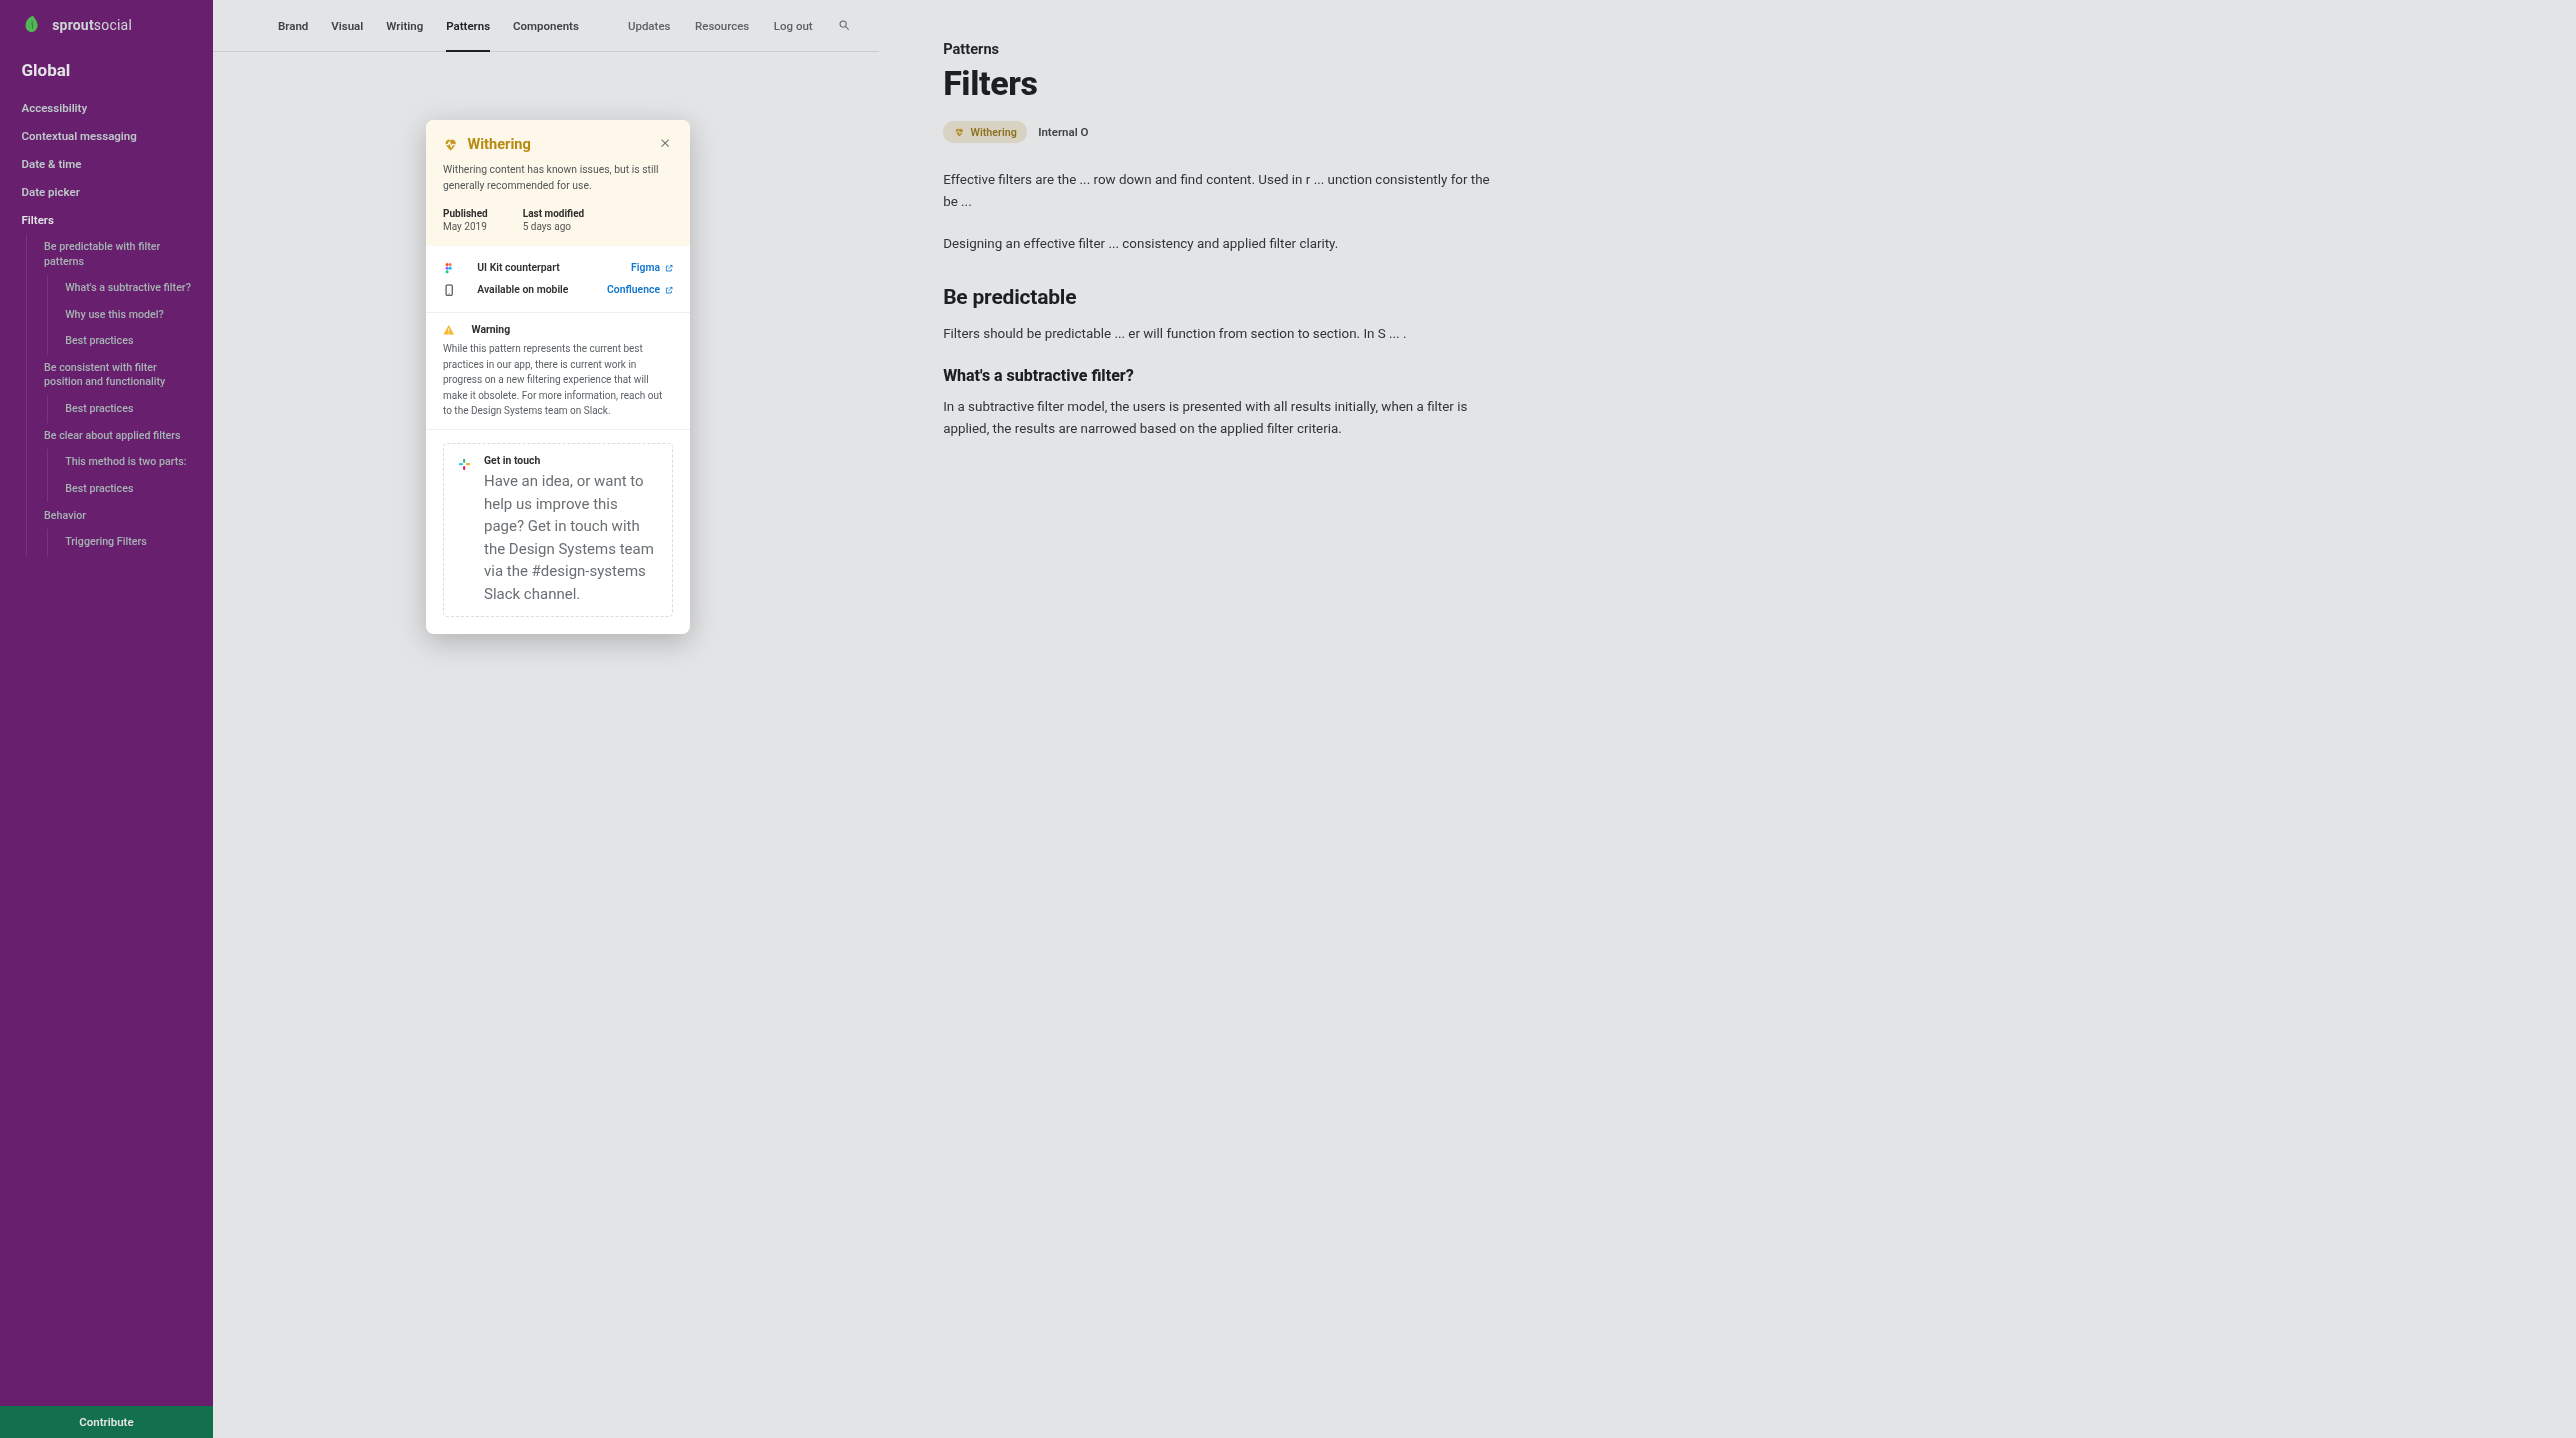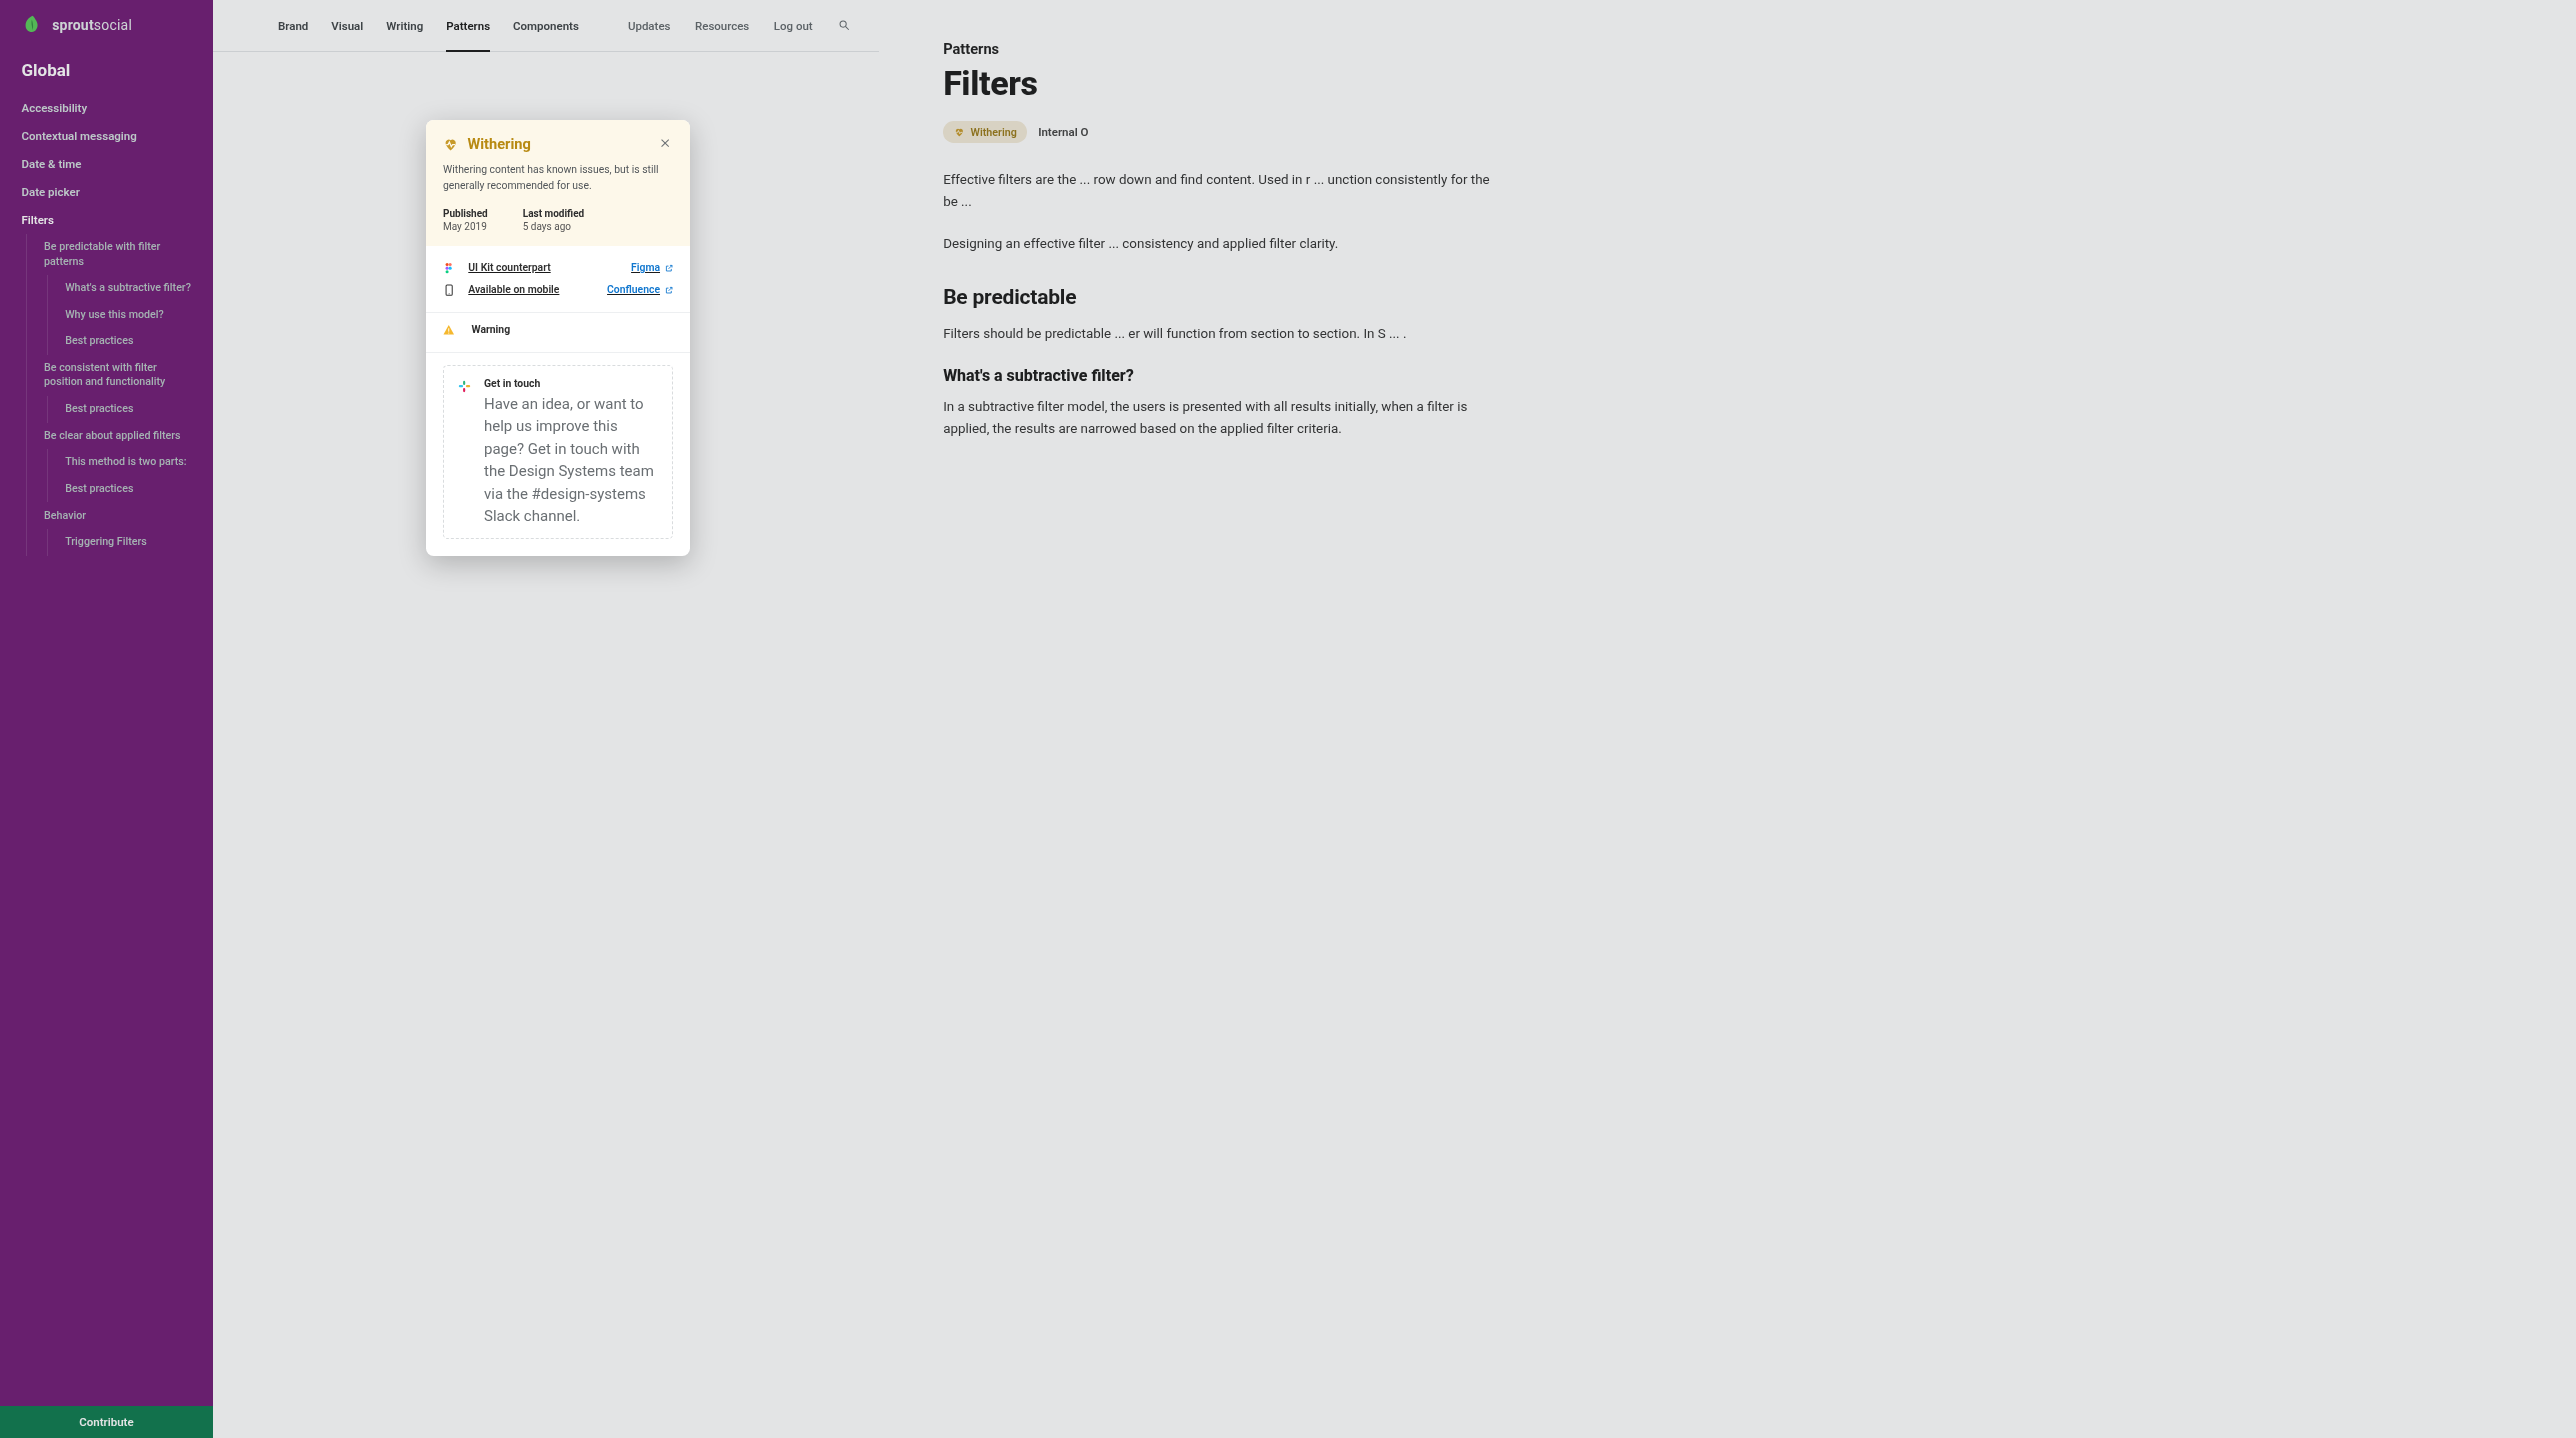--- a/index.html
+++ b/index.html
@@ -57,21 +57,21 @@
   .pop-title-row { display: flex; align-items: center; gap: 9.2px; margin-bottom: 9.2px; }
   .pop-title { font-size: 14.6px; font-weight: 700; color: #b88a12; flex: 1; }
   .pop-close { width: 14px; height: 14px; color: #6a6f73; cursor: pointer; }
   .pop-desc { font-size: 10.4px; line-height: 1.5; color: #51565a; margin-bottom: 14px; }
   .pop-meta-row { display: flex; gap: 35px; }
   .pop-meta-label { font-size: 10px; font-weight: 700; color: #2e2e2e; margin-bottom: 2.3px; }
   .pop-meta-val { font-size: 10px; color: #555; }
 
   .pop-section { padding: 10.7px 17px; border-bottom: 0.8px solid #edeff1; }
   .pop-section:last-of-type { border-bottom: none; }
-  .pop-row { display: flex; align-items: center; gap: 13px; padding: 4.6px 0; text-decoration: underline; }
+  .pop-row { display: flex; align-items: center; gap: 22px; padding: 4.6px 0; }
   .pop-row-icon { width: 12.3px; height: 12.3px; flex-shrink: 0; }
   .pop-row-label { font-size: 10.4px; font-weight: 600; color: #2f2f2f; flex: 1; }
   .pop-row-link { font-size: 10.4px; font-weight: 600; color: #1177cf; display: inline-flex; align-items: center; gap: 4.6px; cursor: pointer; }
   .ext-icon { width: 8.4px; height: 8.4px; }
 
   .warn-title-row { display: flex; align-items: center; gap: 17px; margin-bottom: 4.6px; }
   .warn-title { font-size: 10.4px; font-weight: 700; color: #2f2f2f; }
   .warn-body { font-size: 10px; line-height: 1.55; color: #5a5f63; }
 
   .pop-footer { padding: 12.3px 17px 17px; }
@@ -245,20 +245,21 @@
 
   <div class="pop-section">
     <div class="warn-title-row">
       <svg width="11.5" height="11.5" viewBox="0 0 24 24">
           <path fill="#f5b82e" d="M12 2L1 22h22L12 2z"></path>
           <rect x="11" y="9" width="2" height="7" fill="#fff"></rect>
           <rect x="11" y="18" width="2" height="2" fill="#fff"></rect>
         </svg>
       <span class="warn-title">Warning</span>
     </div>
+    <p class="warn-body">While this pattern represents the current best practices in our app, there is current work in progress on a new filtering experience that will make it obsolete. For more information, reach out to the Design Systems team on Slack.</p>
   </div>
 
   <div class="pop-footer">
     <div class="touch-box">
       <svg class="slack-icon" viewBox="0 0 24 24">
         <rect x="4" y="10" width="6" height="3" rx="1.5" fill="#36c5f0"></rect>
         <rect x="10" y="4" width="3" height="6" rx="1.5" fill="#2eb67d"></rect>
         <rect x="14" y="10" width="6" height="3" rx="1.5" fill="#ecb22e"></rect>
         <rect x="10" y="14" width="3" height="6" rx="1.5" fill="#e01e5a"></rect>
       </svg>

